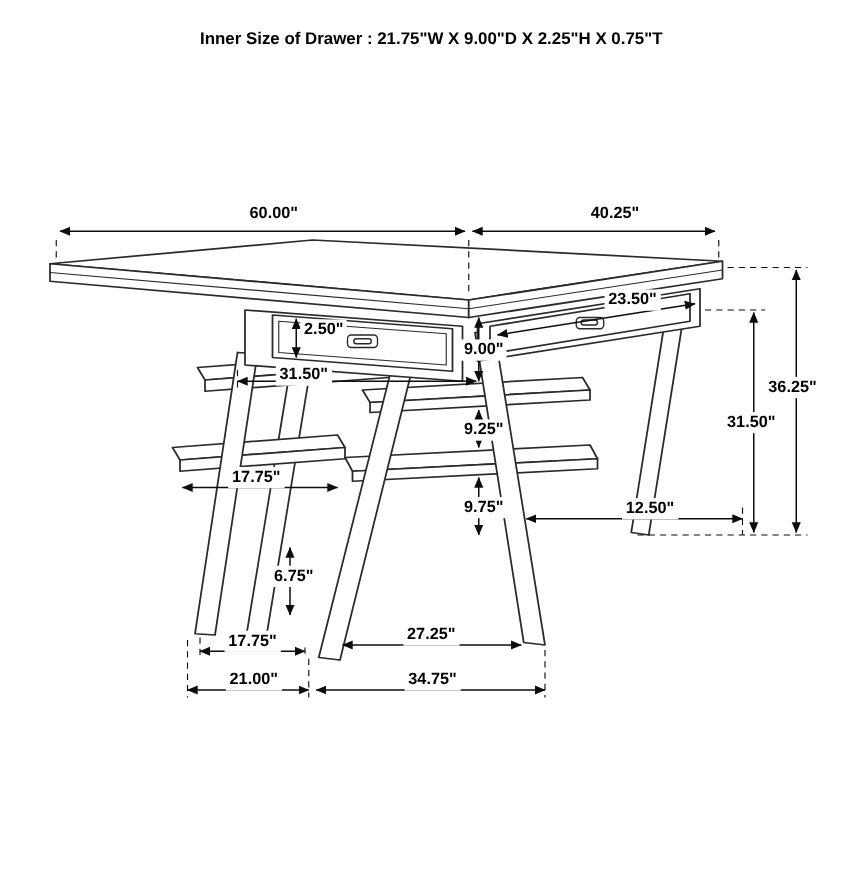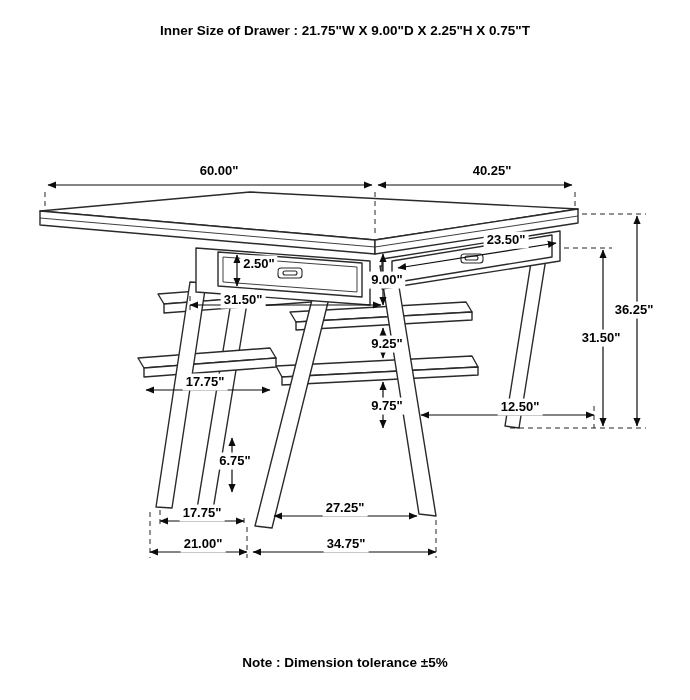--- a/index.html
+++ b/index.html
@@ -151,14 +151,13 @@
   <div class="dim d8">9.25"</div>
   <div class="dim d9">17.75"</div>
   <div class="dim d10">9.75"</div>
   <div class="dim d11">12.50"</div>
   <div class="dim d12">6.75"</div>
   <div class="dim d13">27.25"</div>
   <div class="dim d14">17.75"</div>
   <div class="dim d15">21.00"</div>
   <div class="dim d16">34.75"</div>
 
-  <div class="note footer-note">Note : Dimension tolerance ±5%</div>
 </div>
 
 </body></html>

